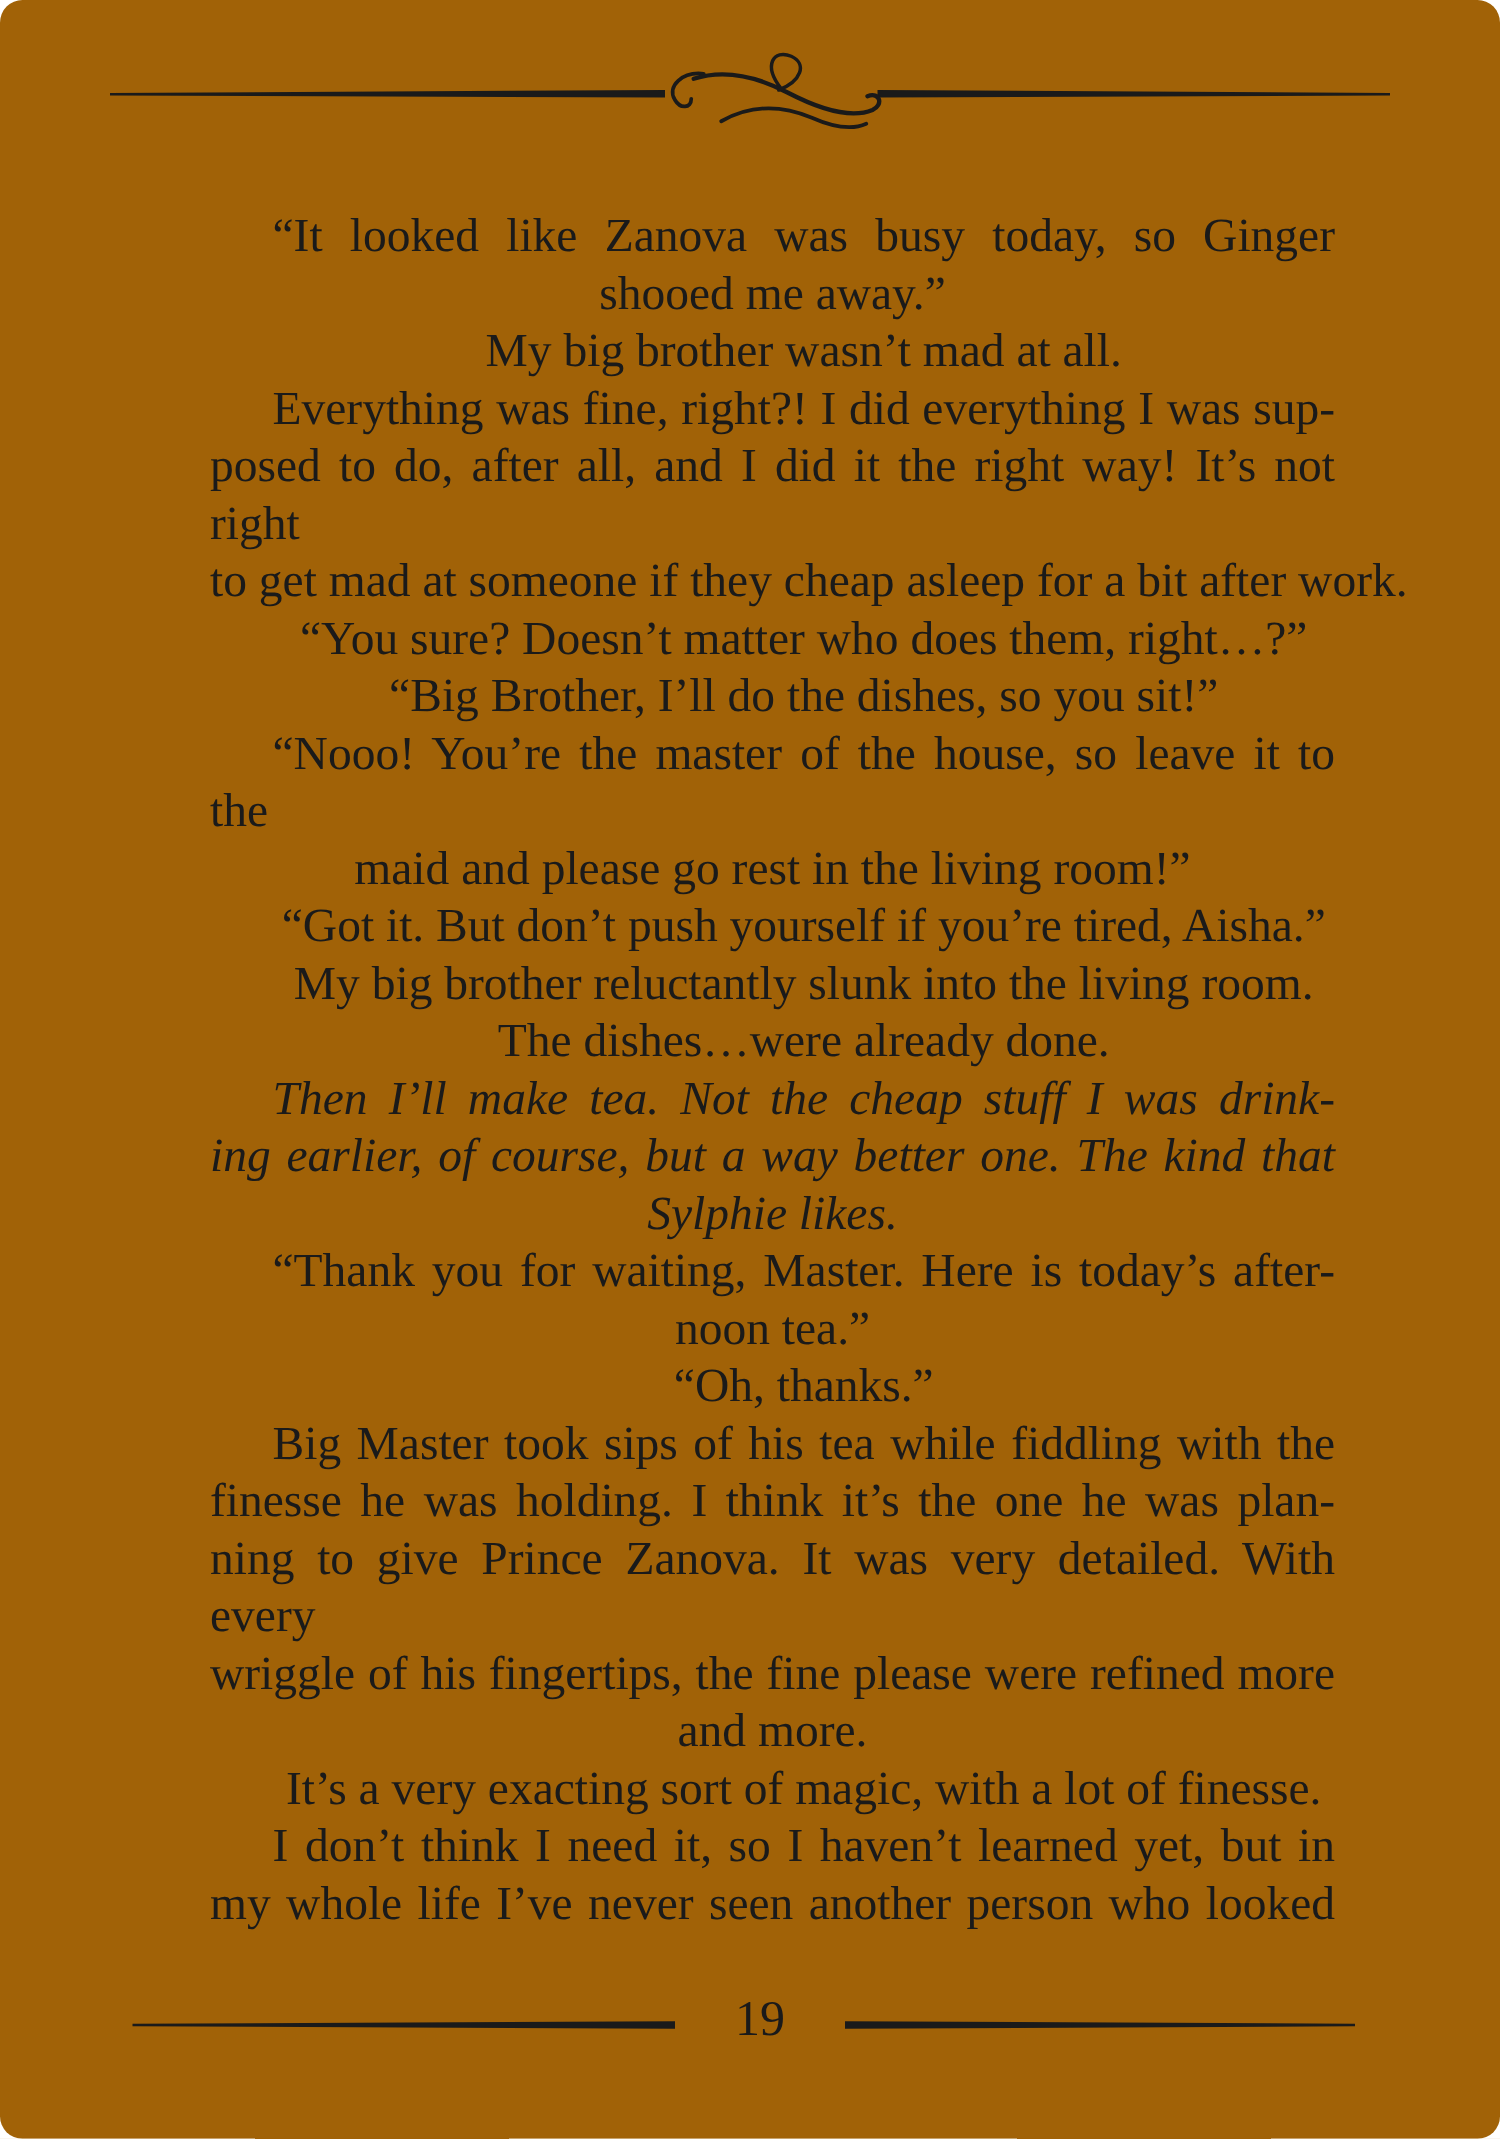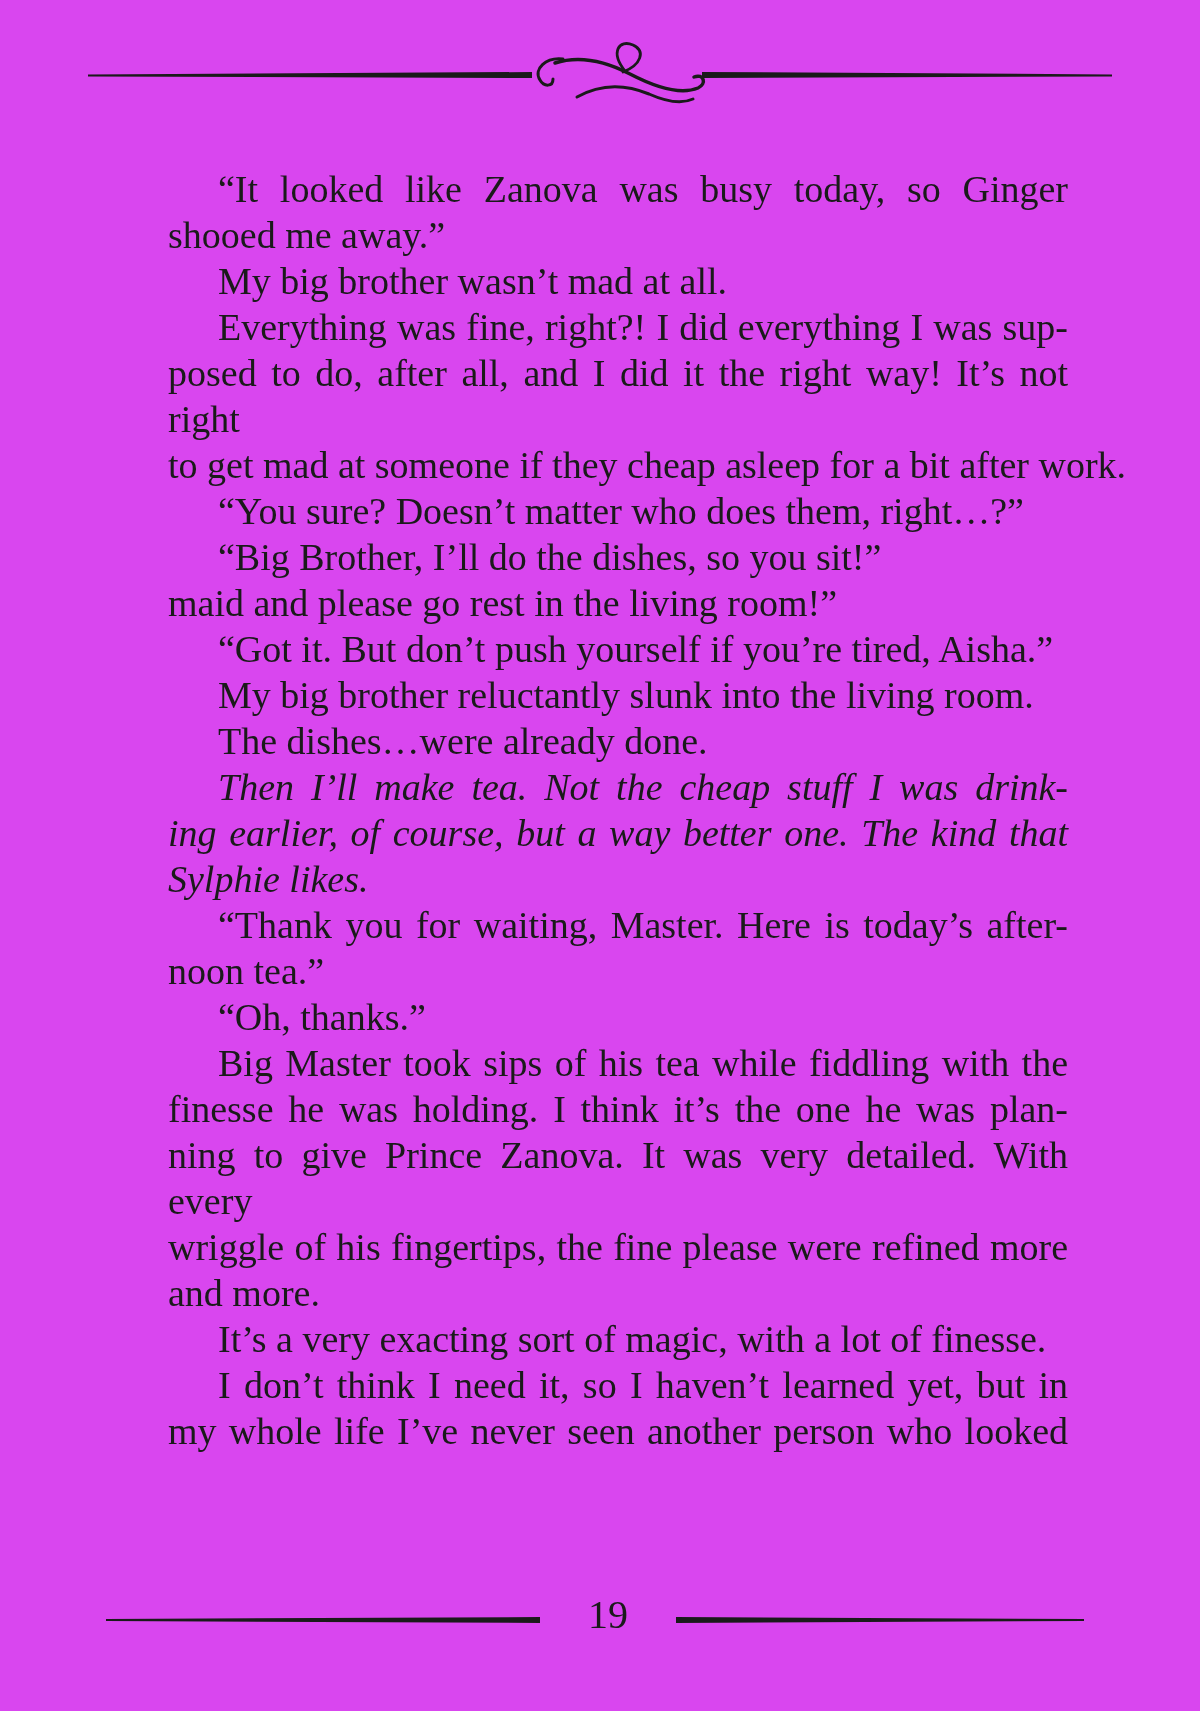--- a/index.html
+++ b/index.html
@@ -20,21 +20,21 @@
   .text-block {
     position: absolute;
     left: 168px;
     top: 166px;
     width: 900px;
     font-size: 38px;
     line-height: 46px;
   }
   .para { margin: 0; }
   .para.italic { font-style: italic; }
-  .line { text-align: left; }
+  .line { text-align: center; }
   .line:not(.j) { white-space: nowrap; }
   .line.j { text-align: justify; text-align-last: justify; }
   .line.first { text-indent: 50px; }
   .footer-rules {
     position: absolute;
     top: 1580px; left: 0;
     width: 1200px; height: 80px;
   }
   .page-number {
     position: absolute;
@@ -42,21 +42,21 @@
     left: 8px;
     width: 1200px;
     text-align: center;
     font-size: 40px;
     line-height: 44px;
   }
 </style>
 </head>
 <body>
 
-<div class="page" style="color: rgb(26, 26, 26); background: #d946ef;">
+<div class="page" style="color: rgb(26, 26, 26); background: #a16207; border-radius: 18px;">
 
   <svg class="header-ornament" viewBox="0 0 1200 150" xmlns="http://www.w3.org/2000/svg" aria-hidden="true">
     <polygon points="88,74.4 532,72.0 532,78.0 88,76.4" fill="currentColor"></polygon>
     <polygon points="702,72.0 1112,74.4 1112,76.4 702,78.0" fill="currentColor"></polygon>
     <g fill="none" stroke="currentColor" stroke-linecap="round">
       <path d="M 563 59 C 546 57 533 69 540 80 C 544 87 553 87 553 79" stroke-width="3"></path>
       <path d="M 555 63 C 580 55 605 61 630 74 C 655 87 681 95 698 88 C 707 84 704 73 694 77" stroke-width="3.5"></path>
       <path d="M 625 71 C 610 52 619 39 633 45 C 646 51 641 65 623 72" stroke-width="2.8"></path>
       <path d="M 577 97 C 600 84 625 84 649 94 C 667 102 682 104 693 99" stroke-width="3"></path>
     </g>
@@ -75,20 +75,21 @@
         <div class="line j">posed to do, after all, and I did it the right way! It’s not right</div>
         <div class="line">to get mad at someone if they cheap asleep for a bit after work.</div>
       </div>
       <div class="para">
         <div class="line first">“You sure? Doesn’t matter who does them, right…?”</div>
       </div>
       <div class="para">
         <div class="line first">“Big Brother, I’ll do the dishes, so you sit!”</div>
       </div>
       <div class="para">
+        <div class="line first j">“Nooo! You’re the master of the house, so leave it to the</div>
         <div class="line">maid and please go rest in the living room!”</div>
       </div>
       <div class="para">
         <div class="line first">“Got it. But don’t push yourself if you’re tired, Aisha.”</div>
       </div>
       <div class="para">
         <div class="line first">My big brother reluctantly slunk into the living room.</div>
       </div>
       <div class="para">
         <div class="line first">The dishes…were already done.</div>

